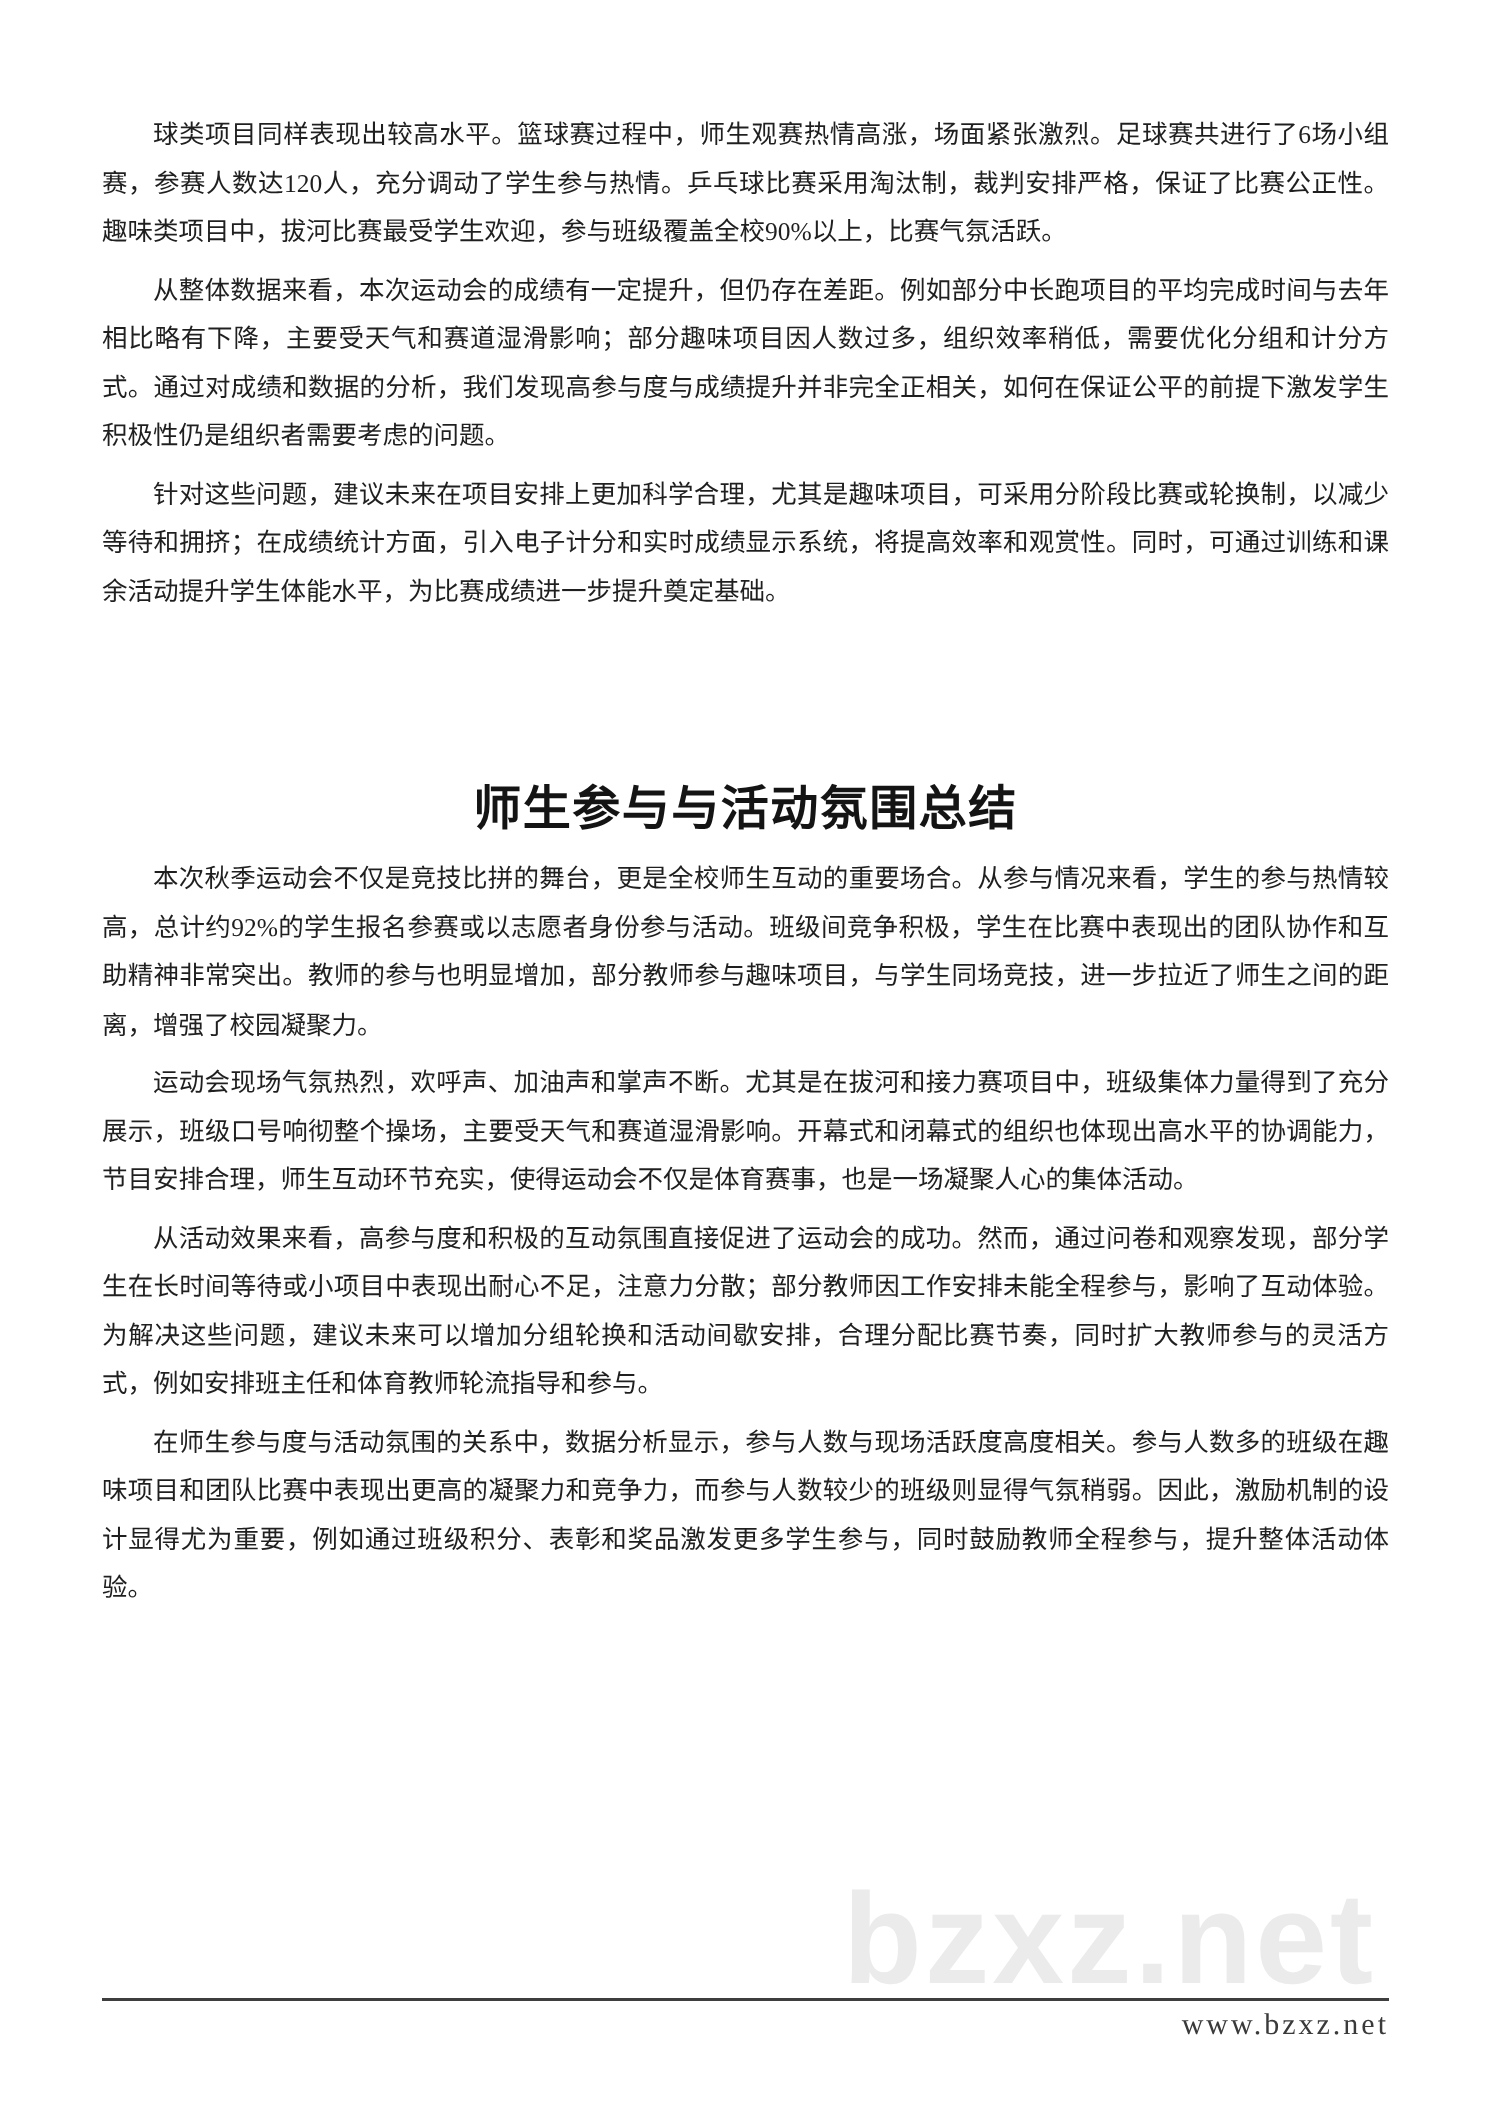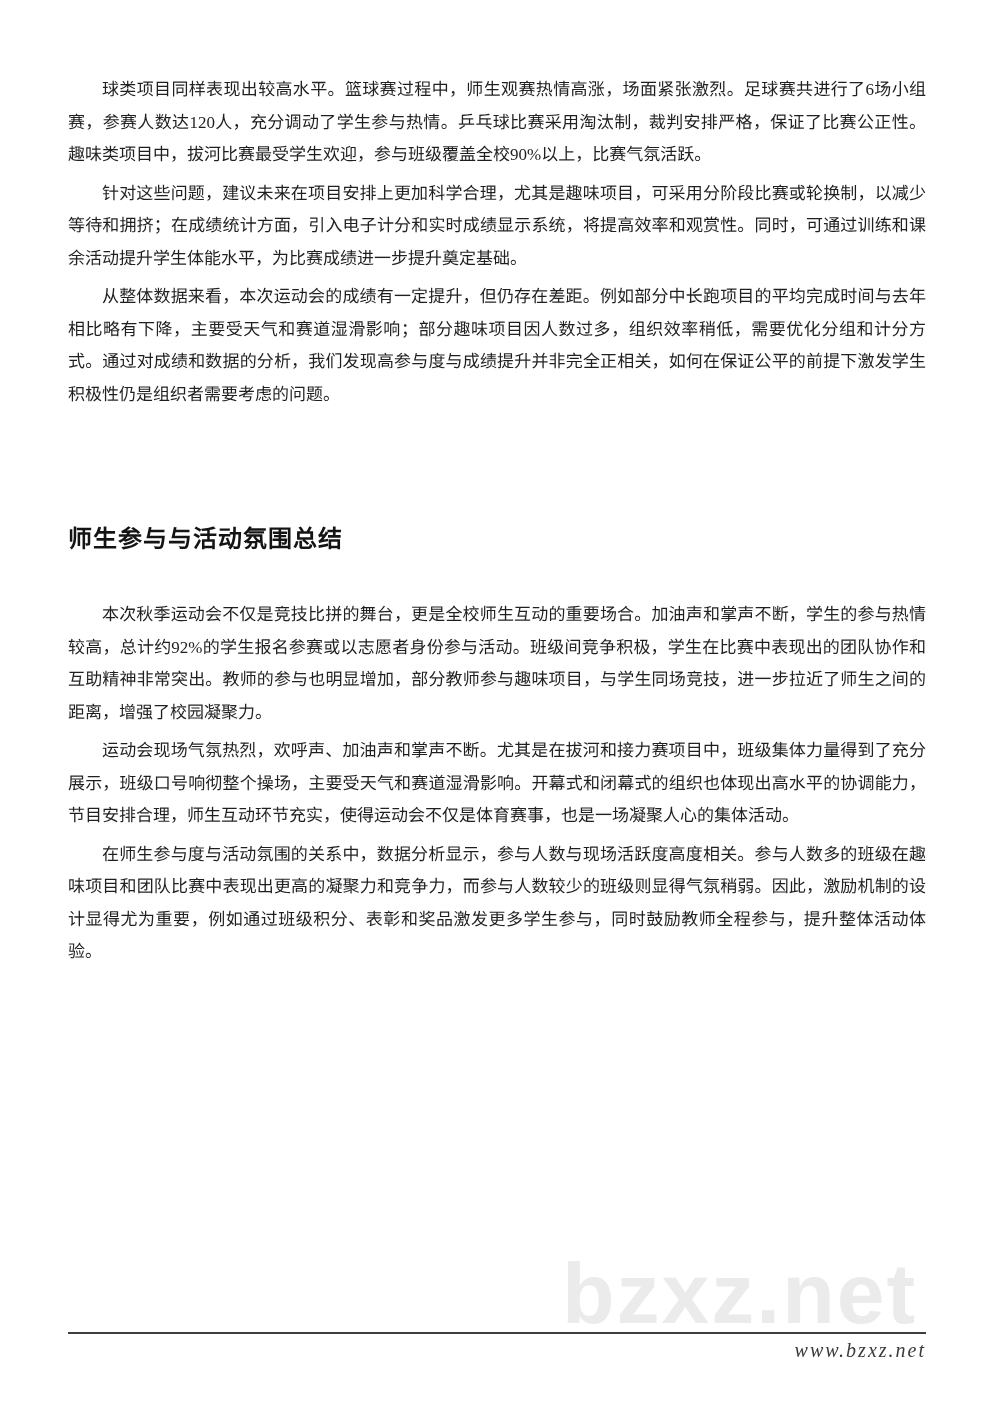--- a/index.html
+++ b/index.html
@@ -40,67 +40,67 @@
   .body-para {
     margin: 0 0 6px 0;
     font-size: 17px;
     line-height: 32.5px;
     text-align: justify;
     text-justify: inter-ideograph;
     text-indent: 2em;
     word-break: break-all;
   }
   .section-title {
-    margin: 105px 0 37px 0;
-    font-size: 24px;
+    margin: 105px 0 8px 0;
+    font-size: 32px;
     line-height: 46px;
     font-weight: bold;
-    text-align: left;
+    text-align: center;
     letter-spacing: 1px;
     color: #141414;
   }
   .footer {
     position: absolute;
     left: 68px;
     right: 67px;
     top: 1332px;
     z-index: 2;
     background: transparent;
   }
   .footer-rule {
     border-top: 2px solid #3e3e3e;
     height: 0;
   }
   .footer-url {
     margin-top: 5px;
     text-align: right;
-    font-style: italic;
     font-size: 20px;
     letter-spacing: 2px;
     color: #3a3a3a;
     font-family: "Liberation Serif", "DejaVu Serif", serif;
   }
 </style>
 </head>
 <body>
 
 <div class="page">
 
   <div class="watermark">bzxz.net</div>
 
   <div class="content">
 
     <p class="body-para">球类项目同样表现出较高水平。篮球赛过程中，师生观赛热情高涨，场面紧张激烈。足球赛共进行了6场小组赛，参赛人数达120人，充分调动了学生参与热情。乒乓球比赛采用淘汰制，裁判安排严格，保证了比赛公正性。趣味类项目中，拔河比赛最受学生欢迎，参与班级覆盖全校90%以上，比赛气氛活跃。</p>
+    <p class="body-para">从整体数据来看，本次运动会的成绩有一定提升，但仍存在差距。例如部分中长跑项目的平均完成时间与去年相比略有下降，主要受天气和赛道湿滑影响；部分趣味项目因人数过多，组织效率稍低，需要优化分组和计分方式。通过对成绩和数据的分析，我们发现高参与度与成绩提升并非完全正相关，如何在保证公平的前提下激发学生积极性仍是组织者需要考虑的问题。</p>
     <p class="body-para">针对这些问题，建议未来在项目安排上更加科学合理，尤其是趣味项目，可采用分阶段比赛或轮换制，以减少等待和拥挤；在成绩统计方面，引入电子计分和实时成绩显示系统，将提高效率和观赏性。同时，可通过训练和课余活动提升学生体能水平，为比赛成绩进一步提升奠定基础。</p>
-    <p class="body-para">从整体数据来看，本次运动会的成绩有一定提升，但仍存在差距。例如部分中长跑项目的平均完成时间与去年相比略有下降，主要受天气和赛道湿滑影响；部分趣味项目因人数过多，组织效率稍低，需要优化分组和计分方式。通过对成绩和数据的分析，我们发现高参与度与成绩提升并非完全正相关，如何在保证公平的前提下激发学生积极性仍是组织者需要考虑的问题。</p>
 
     <h1 class="section-title">师生参与与活动氛围总结</h1>
 
-    <p class="body-para">本次秋季运动会不仅是竞技比拼的舞台，更是全校师生互动的重要场合。加油声和掌声不断，学生的参与热情较高，总计约92%的学生报名参赛或以志愿者身份参与活动。班级间竞争积极，学生在比赛中表现出的团队协作和互助精神非常突出。教师的参与也明显增加，部分教师参与趣味项目，与学生同场竞技，进一步拉近了师生之间的距离，增强了校园凝聚力。</p>
+    <p class="body-para">本次秋季运动会不仅是竞技比拼的舞台，更是全校师生互动的重要场合。从参与情况来看，学生的参与热情较高，总计约92%的学生报名参赛或以志愿者身份参与活动。班级间竞争积极，学生在比赛中表现出的团队协作和互助精神非常突出。教师的参与也明显增加，部分教师参与趣味项目，与学生同场竞技，进一步拉近了师生之间的距离，增强了校园凝聚力。</p>
     <p class="body-para">运动会现场气氛热烈，欢呼声、加油声和掌声不断。尤其是在拔河和接力赛项目中，班级集体力量得到了充分展示，班级口号响彻整个操场，主要受天气和赛道湿滑影响。开幕式和闭幕式的组织也体现出高水平的协调能力，节目安排合理，师生互动环节充实，使得运动会不仅是体育赛事，也是一场凝聚人心的集体活动。</p>
+    <p class="body-para">从活动效果来看，高参与度和积极的互动氛围直接促进了运动会的成功。然而，通过问卷和观察发现，部分学生在长时间等待或小项目中表现出耐心不足，注意力分散；部分教师因工作安排未能全程参与，影响了互动体验。为解决这些问题，建议未来可以增加分组轮换和活动间歇安排，合理分配比赛节奏，同时扩大教师参与的灵活方式，例如安排班主任和体育教师轮流指导和参与。</p>
     <p class="body-para">在师生参与度与活动氛围的关系中，数据分析显示，参与人数与现场活跃度高度相关。参与人数多的班级在趣味项目和团队比赛中表现出更高的凝聚力和竞争力，而参与人数较少的班级则显得气氛稍弱。因此，激励机制的设计显得尤为重要，例如通过班级积分、表彰和奖品激发更多学生参与，同时鼓励教师全程参与，提升整体活动体验。</p>
 
   </div>
 
   <div class="footer">
     <div class="footer-rule"></div>
     <div class="footer-url">www.bzxz.net</div>
   </div>
 
 </div>

